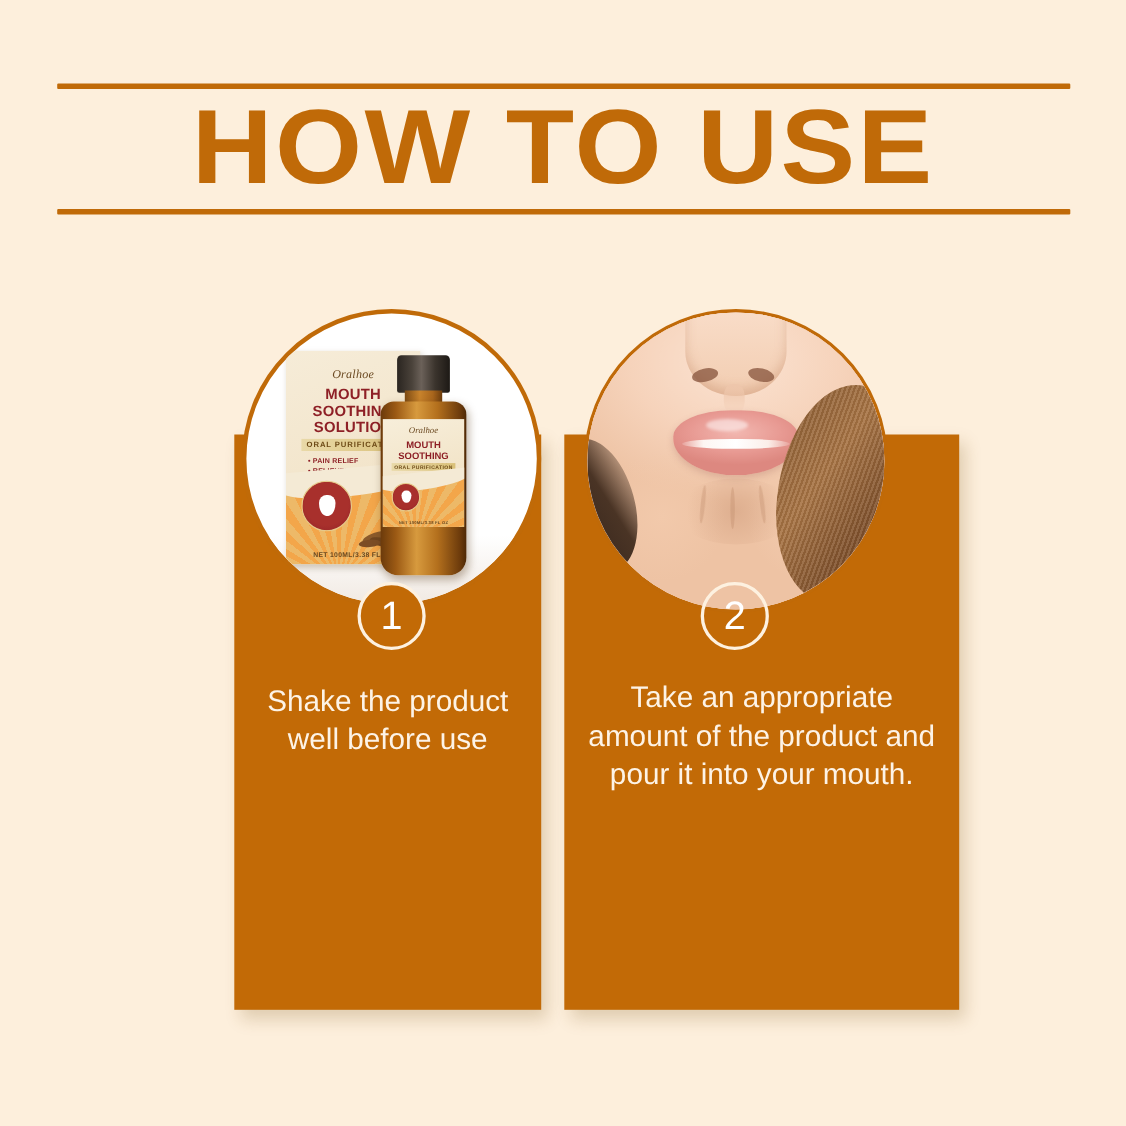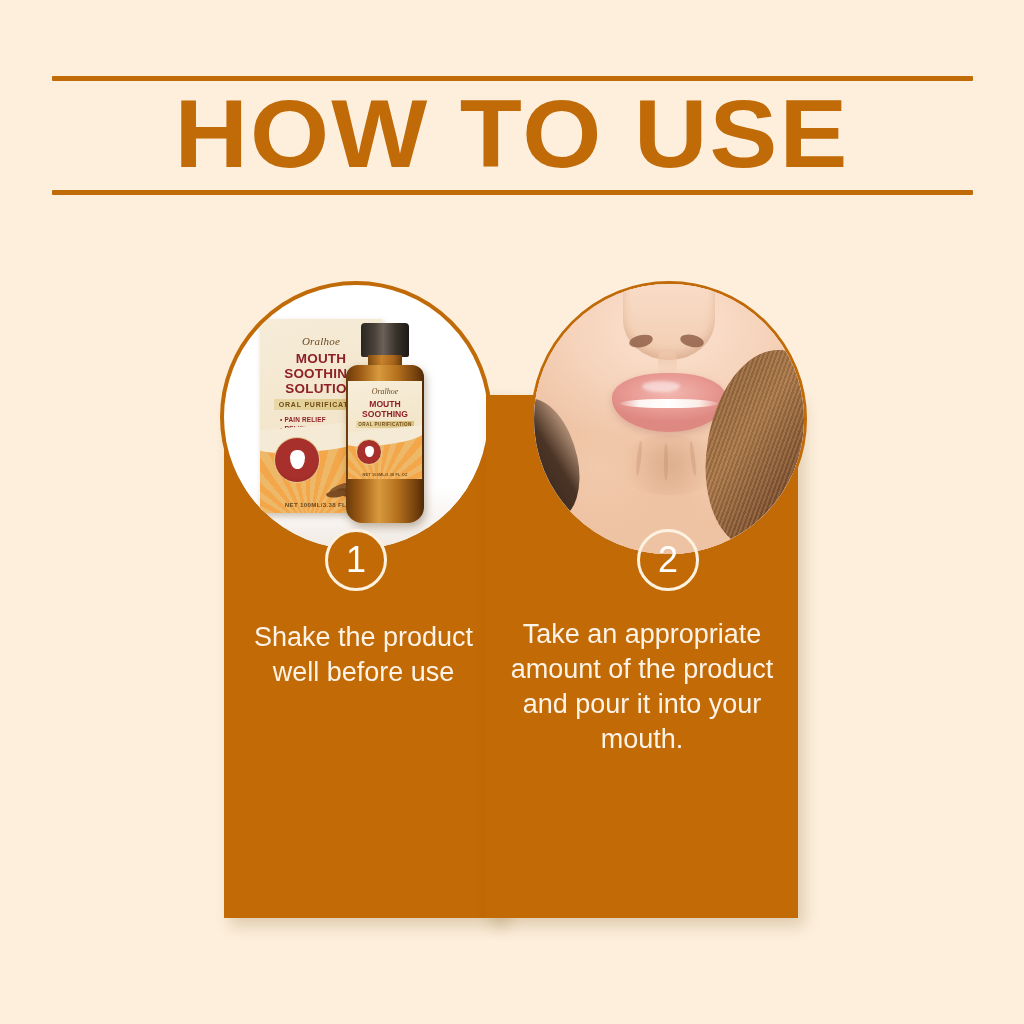--- a/index.html
+++ b/index.html
@@ -24,22 +24,22 @@
     transform:scaleX(1.06);
     white-space:nowrap;
   }
 
   
   .card{
     position:absolute;top:395px;height:523px;
     background:#c26a06;
     box-shadow:6px 8px 14px rgba(120,80,20,.22);
   }
-  .card-1{left:224px;width:279px;}
-  .card-2{left:486px;width:312px;}
+  .card-1{left:213px;width:279px;}
+  .card-2{left:513px;width:359px;}
 
   .card-body{
     position:absolute;left:0;right:0;top:225px;
     padding:0 14px;
     text-align:center;
     color:#fdf3e6;
     font-size:27px;line-height:35px;
     font-weight:400;
   }
   .card-2 .card-body{top:222px;font-size:27px;line-height:35px;padding:0 20px;}

